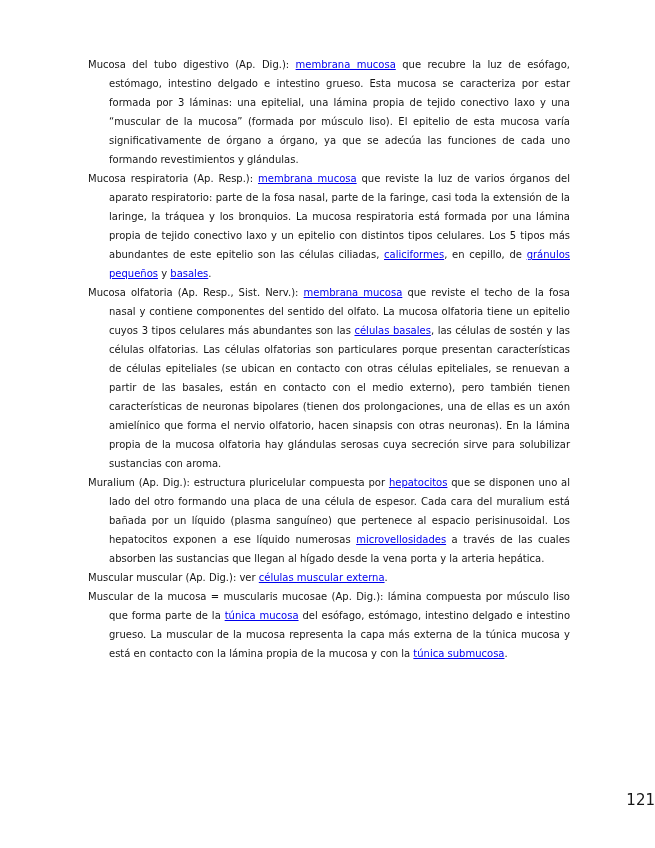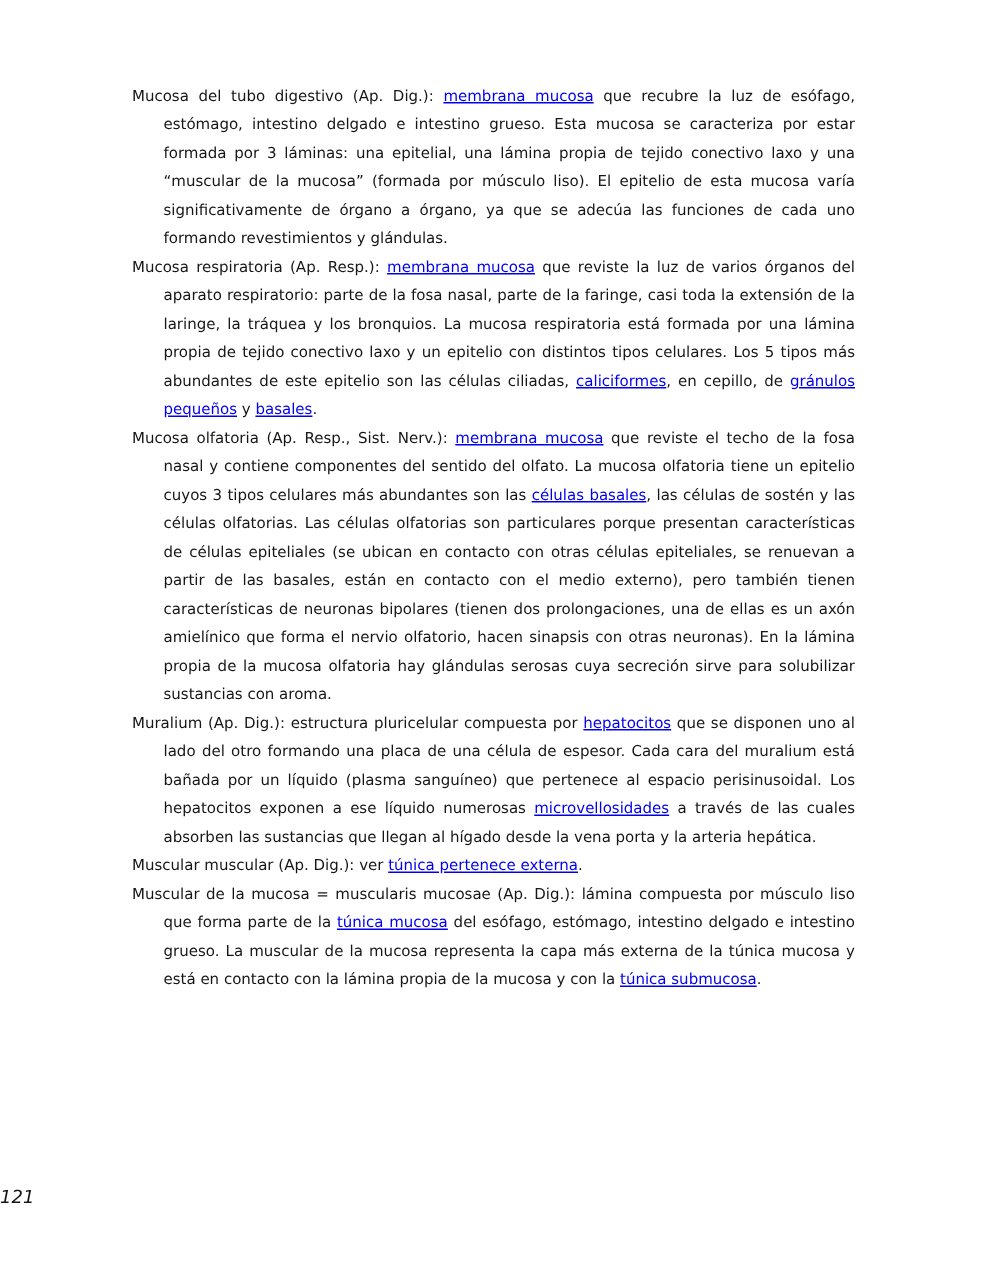--- a/index.html
+++ b/index.html
@@ -38,32 +38,31 @@
   .link {
     color: var(--link-color, #0000ee);
     text-decoration: underline;
     cursor: pointer;
   }
   .page-number {
     position: absolute;
     left: 0;
     right: 0;
     top: 791px;
-    text-align: left;
-    font-size: 12px;
+    text-align: right;
+    font-size: 15px;
     color: #161616;
-    font-style: italic;
   }
 </style>
 </head>
 <body>
 
 <div class="page">
   <div class="content">
       <p class="entry"><span>Mucosa del tubo digestivo (Ap. Dig.): </span><a class="link">membrana mucosa</a><span> que recubre la luz de esófago, estómago, intestino delgado e intestino grueso. Esta mucosa se caracteriza por estar formada por 3 láminas: una epitelial, una lámina propia de tejido conectivo laxo y una “muscular de la mucosa” (formada por músculo liso). El epitelio de esta mucosa varía significativamente de órgano a órgano, ya que se adecúa las funciones de cada uno formando revestimientos y glándulas.</span></p>
       <p class="entry"><span>Mucosa respiratoria (Ap. Resp.): </span><a class="link">membrana mucosa</a><span> que reviste la luz de varios órganos del aparato respiratorio: parte de la fosa nasal, parte de la faringe, casi toda la extensión de la laringe, la tráquea y los bronquios. La mucosa respiratoria está formada por una lámina propia de tejido conectivo laxo y un epitelio con distintos tipos celulares. Los 5 tipos más abundantes de este epitelio son las células ciliadas, </span><a class="link">caliciformes</a><span>, en cepillo, de </span><a class="link">gránulos pequeños</a><span> y </span><a class="link">basales</a><span>.</span></p>
       <p class="entry"><span>Mucosa olfatoria (Ap. Resp., Sist. Nerv.): </span><a class="link">membrana mucosa</a><span> que reviste el techo de la fosa nasal y contiene componentes del sentido del olfato. La mucosa olfatoria tiene un epitelio cuyos 3 tipos celulares más abundantes son las </span><a class="link">células basales</a><span>, las células de sostén y las células olfatorias. Las células olfatorias son particulares porque presentan características de células epiteliales (se ubican en contacto con otras células epiteliales, se renuevan a partir de las basales, están en contacto con el medio externo), pero también tienen características de neuronas bipolares (tienen dos prolongaciones, una de ellas es un axón amielínico que forma el nervio olfatorio, hacen sinapsis con otras neuronas). En la lámina propia de la mucosa olfatoria hay glándulas serosas cuya secreción sirve para solubilizar sustancias con aroma.</span></p>
       <p class="entry"><span>Muralium (Ap. Dig.): estructura pluricelular compuesta por </span><a class="link">hepatocitos</a><span> que se disponen uno al lado del otro formando una placa de una célula de espesor. Cada cara del muralium está bañada por un líquido (plasma sanguíneo) que pertenece al espacio perisinusoidal. Los hepatocitos exponen a ese líquido numerosas </span><a class="link">microvellosidades</a><span> a través de las cuales absorben las sustancias que llegan al hígado desde la vena porta y la arteria hepática.</span></p>
-      <p class="entry"><span>Muscular muscular (Ap. Dig.): ver </span><a class="link">túnica pertenece externa</a><span>.</span></p>
+      <p class="entry"><span>Muscular muscular (Ap. Dig.): ver </span><a class="link">células muscular externa</a><span>.</span></p>
       <p class="entry"><span>Muscular de la mucosa = muscularis mucosae (Ap. Dig.): lámina compuesta por músculo liso que forma parte de la </span><a class="link">túnica mucosa</a><span> del esófago, estómago, intestino delgado e intestino grueso. La muscular de la mucosa representa la capa más externa de la túnica mucosa y está en contacto con la lámina propia de la mucosa y con la </span><a class="link">túnica submucosa</a><span>.</span></p>
     </div>
   <div class="page-number">121</div>
 </div>
 
 </body></html>

